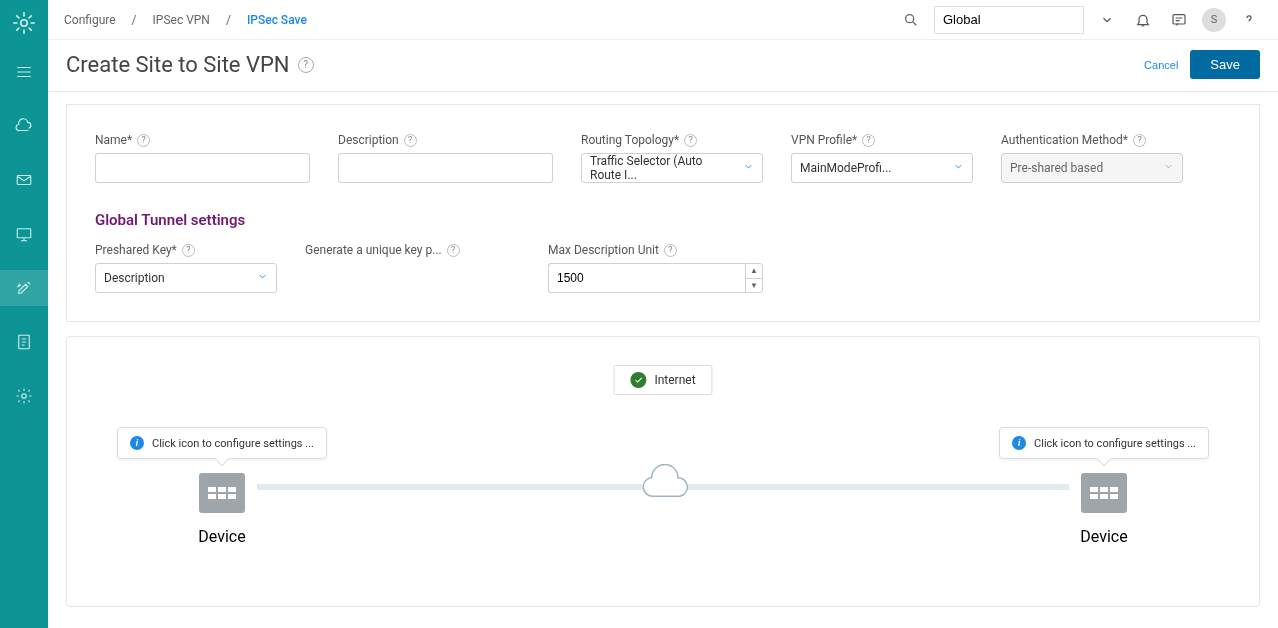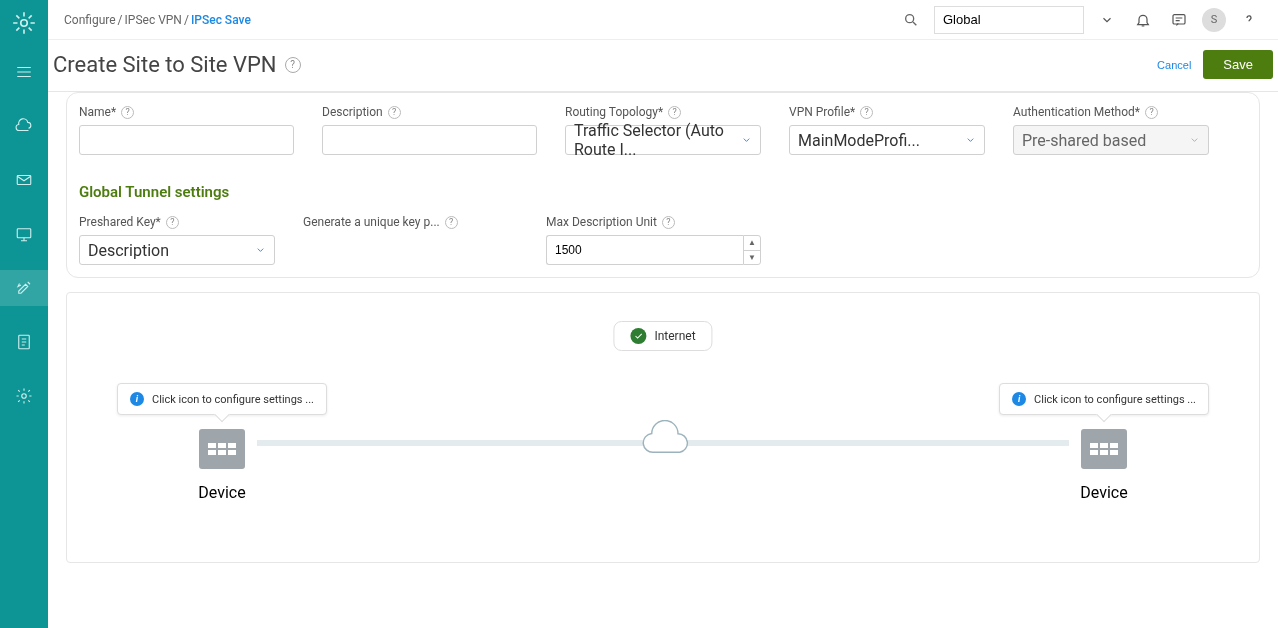--- a/index.html
+++ b/index.html
@@ -34,68 +34,68 @@
     
     .main { flex:1; display:flex; flex-direction:column; min-width:0;}
     .header {
       height: 40px;
       display:flex;
       align-items:center;
       padding: 0 16px;
       border-bottom: 1px solid #eee;
       gap: 10px;
     }
-    .breadcrumb { font-size: 12px; color: #666; display:flex; gap:2px; align-items:center;}
+    .breadcrumb { font-size: 12px; color: #666; display:flex; gap:16px; align-items:center;}
     .breadcrumb a { color: #666; text-decoration:none; }
     .breadcrumb .current { color: #1e88e5; font-weight:500; }
     .header-spacer { flex:1; }
     .search-icon { width:16px; height:16px; color:#666; }
     .scope-input { border:1px solid #ddd; height:28px; width:150px; padding:0 8px; font-size:13px; }
     .icon-btn { width:26px; height:26px; display:flex; align-items:center; justify-content:center; cursor:pointer; color:#555;}
     .avatar { width:24px; height:24px; border-radius:50%; background:#ddd; display:flex; align-items:center; justify-content:center; font-size:11px; color:#666;}
 
     .titlebar {
-      display:flex; align-items:center; padding: 10px 5px 12px; border-bottom:1px solid #e6e6e6;
+      display:flex; align-items:center; padding: 10px 18px 12px; border-bottom:1px solid #e6e6e6;
     }
     .titlebar h1 { font-size: 22px; font-weight: 400; color:#444; display:flex; align-items:center; gap:8px;}
     .titlebar .help-circle { width:16px; height:16px; border:1px solid #aaa; border-radius:50%; display:inline-flex; align-items:center; justify-content:center; font-size:10px; color:#888; }
     .titlebar-spacer{flex:1;}
     .btn-link { color:#1e88e5; background:none; border:none; font-size:11px; cursor:pointer; padding:6px 12px;}
-    .btn-primary { background:#4d7c0f; color:#fff; border:none; border-radius:3px; padding:7px 20px; font-size:13px; cursor:pointer;}
+    .btn-primary { background:#0369a1; color:#fff; border:none; border-radius:3px; padding:7px 20px; font-size:13px; cursor:pointer;}
 
     .content { padding: 0 18px 18px; overflow:auto; flex:1;}
-    .card { border:1px solid #e6e6e6; border-radius:12px; background:#fff; padding: 12px; margin-top:0;}
+    .card { border:1px solid #e6e6e6; border-radius:0; background:#fff; padding: 28px; margin-top:12px;}
 
     .form-row { display:flex; gap:28px; flex-wrap:wrap; }
     .field { display:flex; flex-direction:column; gap:6px; }
     .field-label { font-size:12px; color:#555; display:flex; align-items:center; gap:5px;}
     .help-dot { width:13px; height:13px; border:1px solid #bbb; border-radius:50%; display:inline-flex;align-items:center;justify-content:center;font-size:9px;color:#888;}
     .input-text { height:30px; border:1px solid #d0d0d0; border-radius:3px; padding:0 8px; font-size:12px; background:#fff;}
     .w-sm{width:215px;}
-    .select { height:30px; border:1px solid #d0d0d0; border-radius:3px; padding:0 28px 0 8px; font-size:16px; background:#fff; position:relative; display:flex; align-items:center; cursor:pointer; width:196px;}
+    .select { height:30px; border:1px solid #d0d0d0; border-radius:3px; padding:0 28px 0 8px; font-size:12px; background:#fff; position:relative; display:flex; align-items:center; cursor:pointer; width:182px;}
     .select.readonly { background:#f5f5f5; color:#666; }
     .chev { position:absolute; right:8px; top:50%; transform:translateY(-50%); pointer-events:none;}
     .chev svg{width:11px;height:11px;stroke:#1e88e5;stroke-width:2;fill:none;}
     .select.readonly .chev svg{stroke:#aaa;}
 
-    .section-title { font-size:15px; font-weight:600; color:#4d7c0f; margin: 28px 0 14px;}
+    .section-title { font-size:15px; font-weight:600; color:#701a75; margin: 28px 0 14px;}
 
     .toggle { width:30px; height:16px; background:#1e88e5; border-radius:8px; position:relative; cursor:pointer;}
     .toggle::after{content:"";position:absolute;width:12px;height:12px;background:#fff;border-radius:50%;top:2px;right:2px;}
     .toggle-row{display:flex;align-items:center;gap:8px;height:30px;}
 
     .number-input { display:flex; width:215px;}
     .number-input input{flex:1;height:30px;border:1px solid #d0d0d0;border-right:none;border-radius:3px 0 0 3px;padding:0 8px;font-size:12px;}
     .spinner{width:18px;display:flex;flex-direction:column;border:1px solid #d0d0d0;border-radius:0 3px 3px 0;}
     .spinner div{flex:1;display:flex;align-items:center;justify-content:center;cursor:pointer;font-size:8px;color:#666;}
     .spinner div:first-child{border-bottom:1px solid #d0d0d0;}
 
     
     .diagram-card { border:1px solid #e6e6e6; border-radius:4px; background:#fff; margin-top:14px; padding: 40px 50px 60px; position:relative;}
-    .internet-pill { position:absolute; top:28px; left:50%; transform:translateX(-50%); border:1px solid #ddd; border-radius:8px; padding:6px 16px; display:flex; align-items:center; gap:8px; font-size:12px; background:#fff;}
+    .internet-pill { position:absolute; top:28px; left:50%; transform:translateX(-50%); border:1px solid #ddd; border-radius:2px; padding:6px 16px; display:flex; align-items:center; gap:8px; font-size:12px; background:#fff;}
     .check-badge{width:16px;height:16px;background:#2e7d32;border-radius:50%;display:flex;align-items:center;justify-content:center;}
     .check-badge svg{width:10px;height:10px;stroke:#fff;stroke-width:2.5;fill:none;}
 
     .diagram-row{display:flex;align-items:center;justify-content:space-between;margin-top:50px;position:relative;}
     .connector{position:absolute;top:50%;left:140px;right:140px;height:6px;background:#e3ebee;transform:translateY(-50%);z-index:0;}
     .device-col{display:flex;flex-direction:column;align-items:center;gap:14px;z-index:1;position:relative;}
     .tooltip-box{border:1px solid #ddd;border-radius:4px;padding:8px 12px;font-size:11px;background:#fff;display:flex;align-items:center;gap:8px;box-shadow:0 1px 3px rgba(0,0,0,0.08);position:relative;}
     .tooltip-box::after{content:"";position:absolute;bottom:-6px;left:50%;transform:translateX(-50%) rotate(45deg);width:10px;height:10px;background:#fff;border-right:1px solid #ddd;border-bottom:1px solid #ddd;}
     .info-dot{width:14px;height:14px;background:#1e88e5;border-radius:50%;display:flex;align-items:center;justify-content:center;color:#fff;font-size:9px;font-weight:bold;font-style:italic;}
     .device-icon{width:46px;height:40px;background:#9fa6ab;border-radius:3px;display:flex;align-items:center;justify-content:center;cursor:pointer;}

